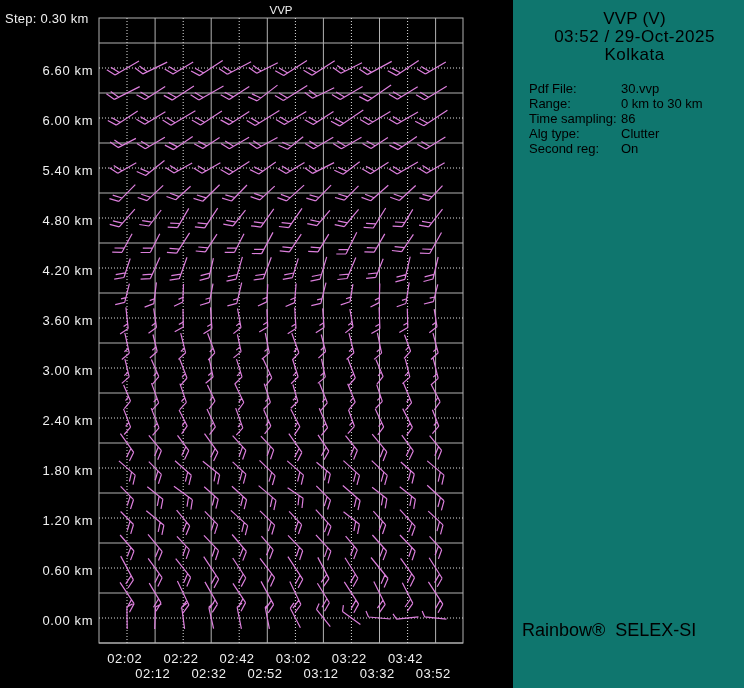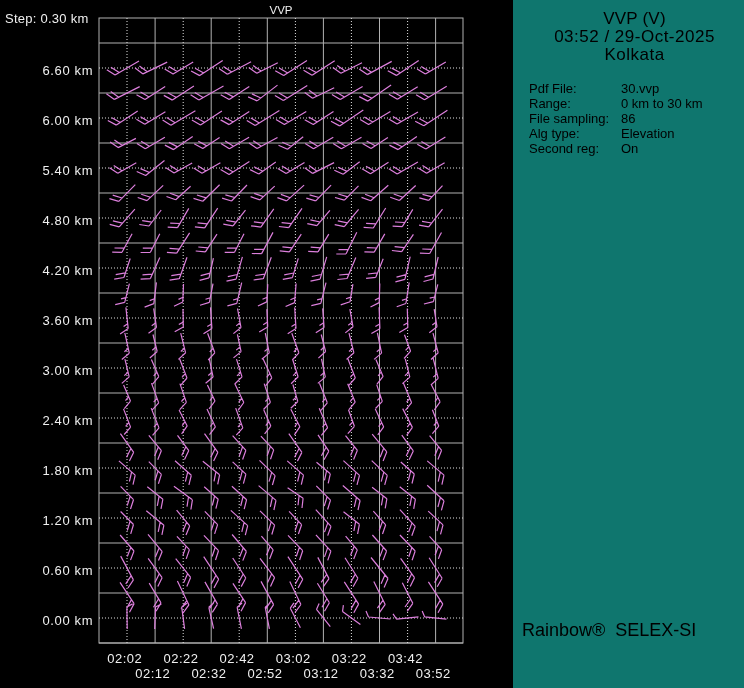--- a/index.html
+++ b/index.html
@@ -83,17 +83,17 @@
       <text x="321.1" y="678" text-anchor="middle">03:12</text>
       <text x="377.2" y="678" text-anchor="middle">03:32</text>
       <text x="433.3" y="678" text-anchor="middle">03:52</text>
 </g>
 </svg>
 <div class="panel">
 <div class="hdr"><span class="h1">VVP (V)</span><br>03:52 / 29-Oct-2025<br>Kolkata</div>
 <div class="rows">
       <div class="r"><span class="l">Pdf File:</span><span>30.vvp</span></div>
       <div class="r"><span class="l">Range:</span><span>0 km to 30 km</span></div>
-      <div class="r"><span class="l">File sampling:</span><span>86</span></div>
-      <div class="r"><span class="l">Alg type:</span><span>Elevation</span></div>
+      <div class="r"><span class="l">Time sampling:</span><span>86</span></div>
+      <div class="r"><span class="l">Alg type:</span><span>Clutter</span></div>
       <div class="r"><span class="l">Second reg:</span><span>On</span></div>
     </div>
 <div class="rb">Rainbow®&nbsp; SELEX-SI</div>
 </div>
 </body></html>

